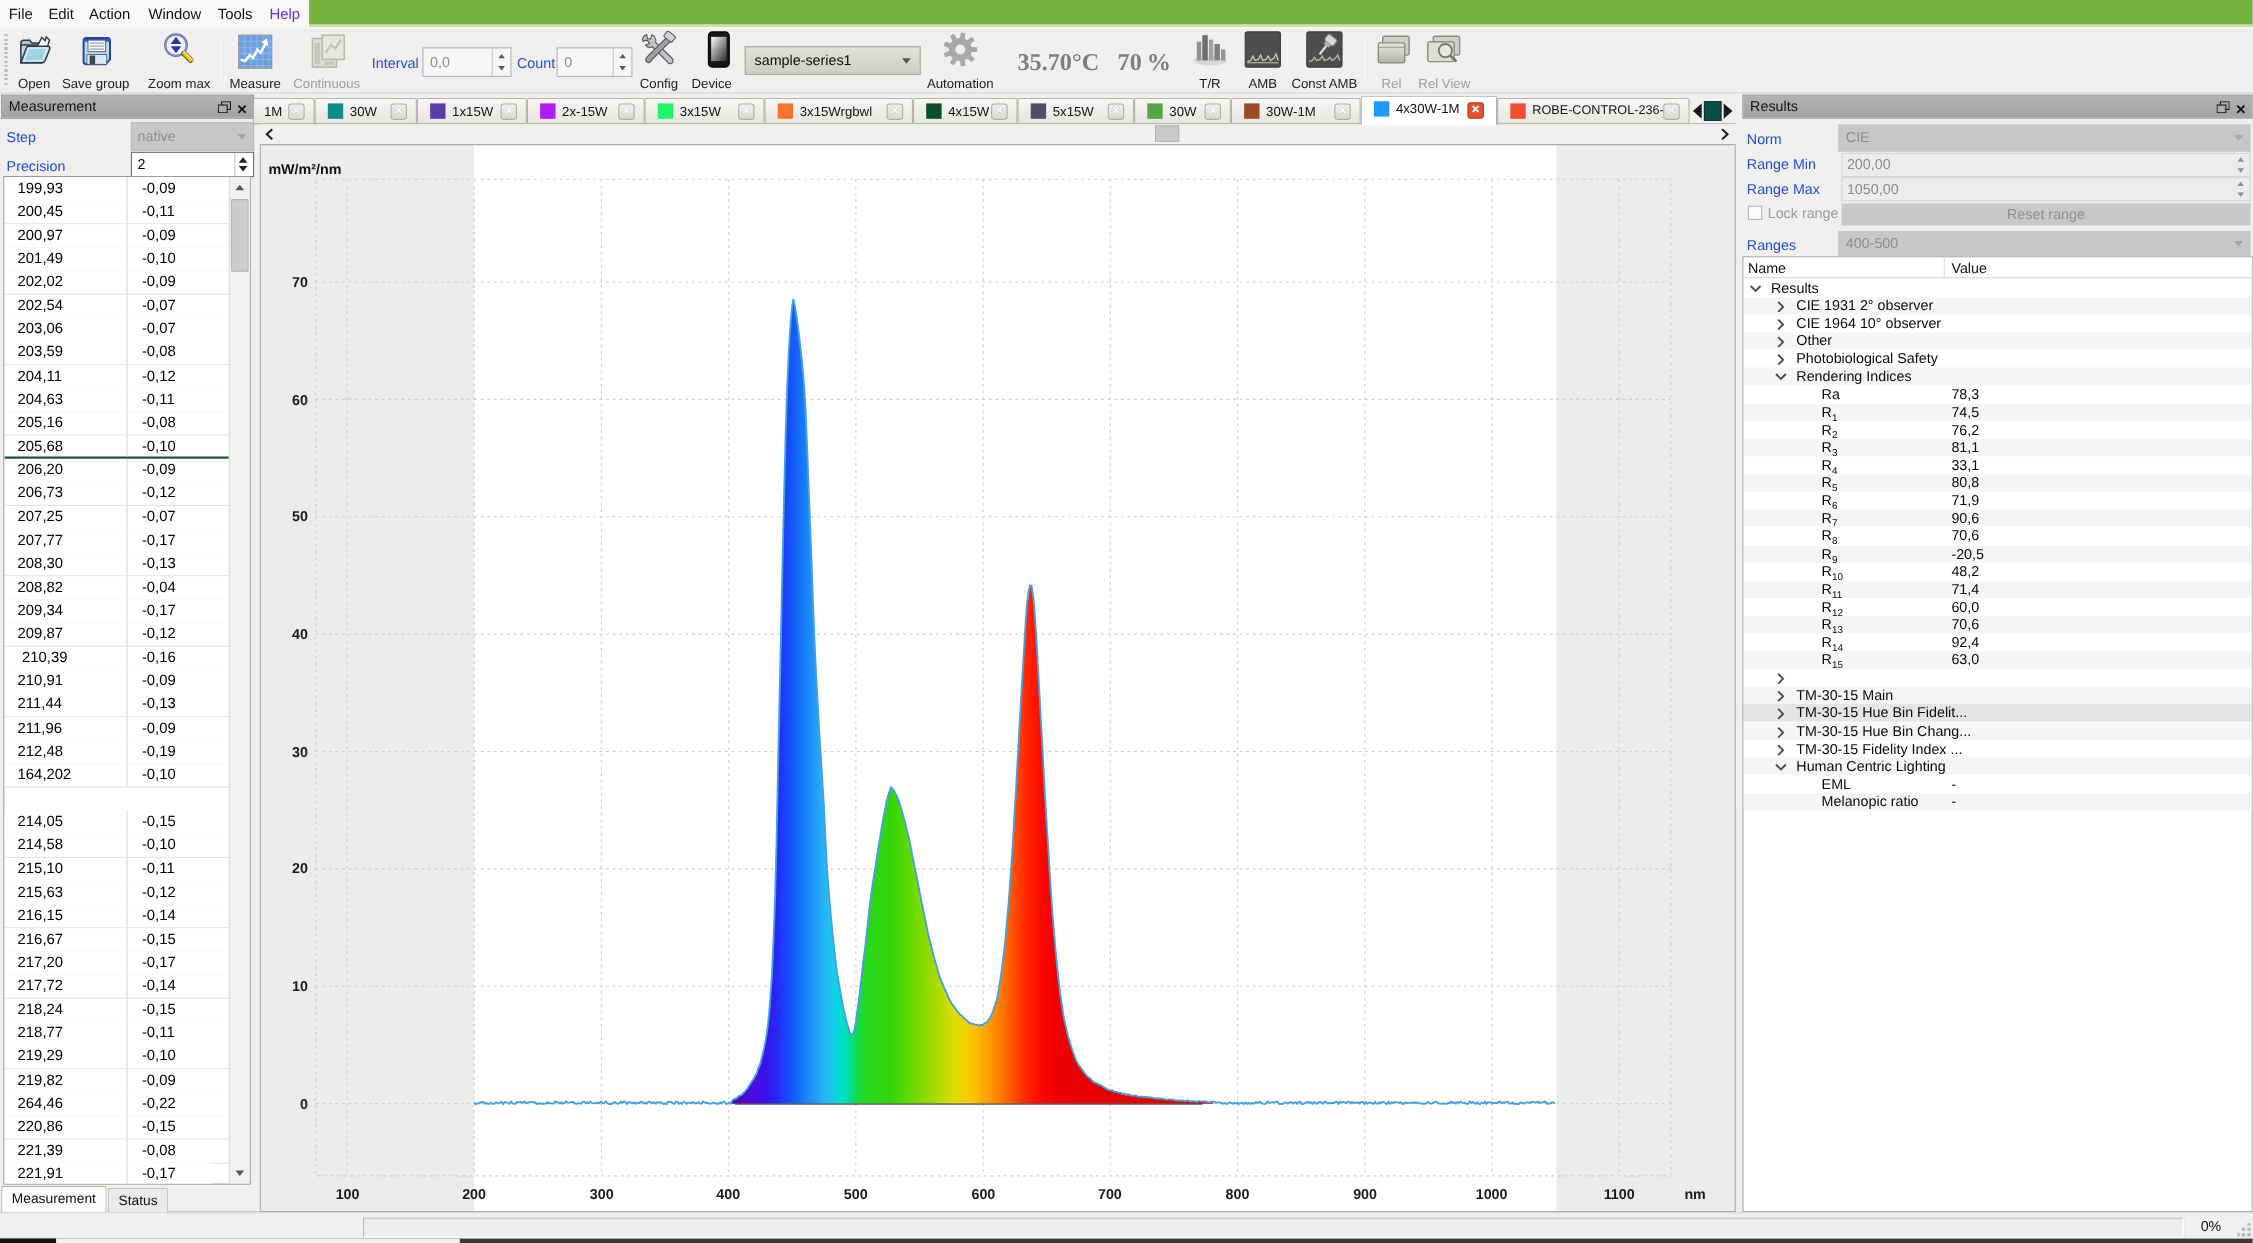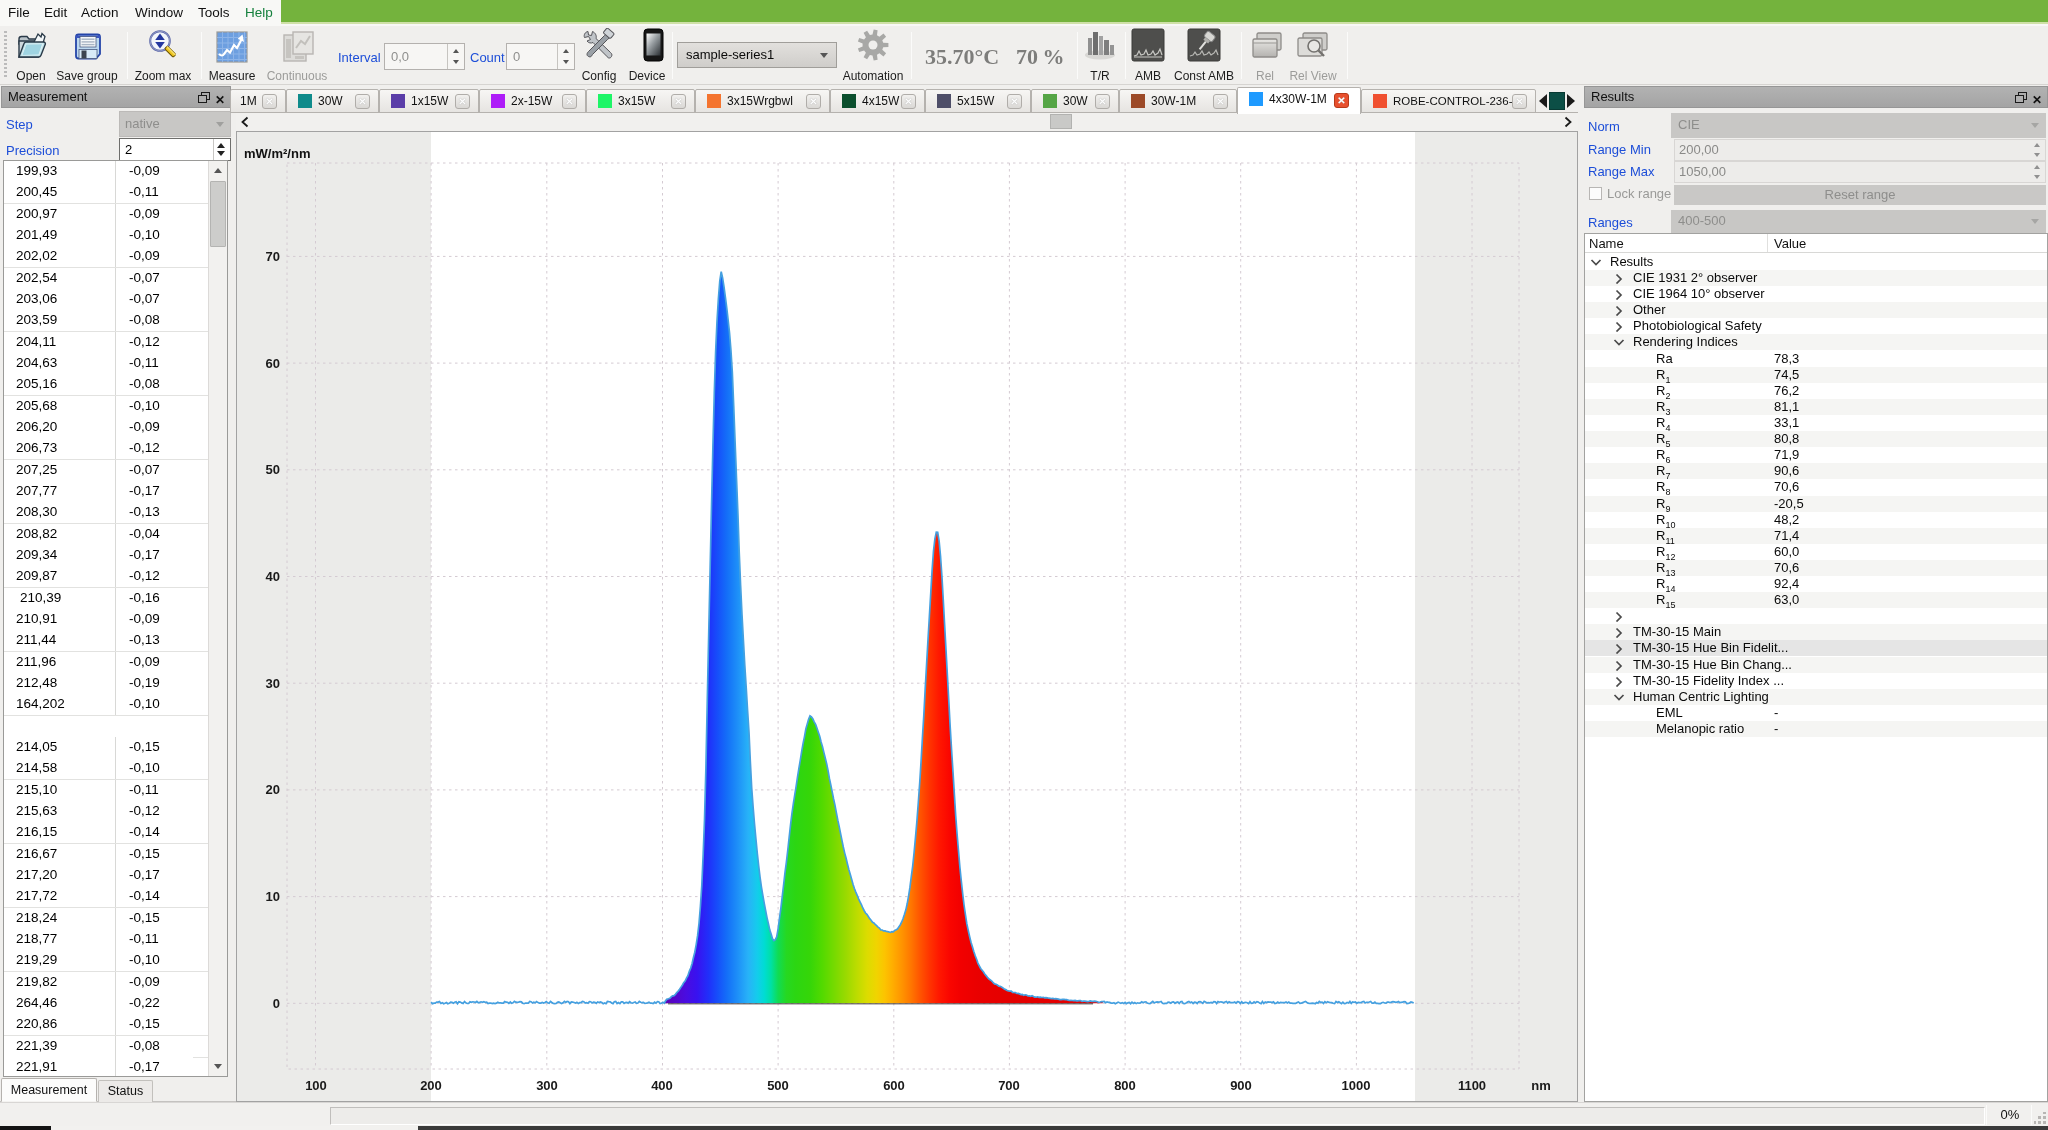--- a/index.html
+++ b/index.html
@@ -28,21 +28,21 @@
 sub{font-size:9px;line-height:0}
 </style></head>
 <body>
 <div class="a" style="left:0;top:0;width:2048px;height:26px;background:#f8f8f6"></div>
 <div class="a" style="left:281px;top:0;width:1767px;height:24px;background:#74b33d;border-bottom:2px solid #cfe0a8"></div>
 <div class="a" style="left:8px;top:5px;font-size:13.5px;color:#111">File</div>
 <div class="a" style="left:44px;top:5px;font-size:13.5px;color:#111">Edit</div>
 <div class="a" style="left:81px;top:5px;font-size:13.5px;color:#111">Action</div>
 <div class="a" style="left:135px;top:5px;font-size:13.5px;color:#111">Window</div>
 <div class="a" style="left:198px;top:5px;font-size:13.5px;color:#111">Tools</div>
-<div class="a" style="left:245px;top:5px;font-size:13.5px;color:#15803d">Help</div>
+<div class="a" style="left:245px;top:5px;font-size:13.5px;color:#6d28d9">Help</div>
 <div class="a" style="left:0;top:26px;width:2048px;height:59px;background:#f0efed;border-bottom:1px solid #d6d4d1"></div>
 <div class="a" style="left:4px;top:31px;width:3px;height:48px;background-image:repeating-linear-gradient(#bbb 0 2px,transparent 2px 4px)"></div>
 <div class="a sep" style="left:127px"></div>
 <div class="a sep" style="left:201px"></div>
 <div class="a sep" style="left:672px"></div>
 <div class="a sep" style="left:911px"></div>
 <div class="a sep" style="left:1077px"></div>
 <div class="a sep" style="left:1125px"></div>
 <div class="a sep" style="left:1241px"></div>
 <div class="a sep" style="left:1347px"></div>
@@ -235,21 +235,21 @@
     <div style="position:absolute;left:0;top:192px;width:205px;height:22px;background:#fff;border-bottom:1px solid #e2e2e0;font-size:13.5px;color:#000">
       <span style="position:absolute;left:12px;top:2px">204,63</span>
       <span style="position:absolute;left:125px;top:2px">-0,11</span>
       <span style="position:absolute;left:111px;top:0;bottom:0;width:1px;background:#d8d8d6"></span>
     </div>
     <div style="position:absolute;left:0;top:213px;width:205px;height:22px;background:#fff;border-bottom:1px solid #e2e2e0;font-size:13.5px;color:#000">
       <span style="position:absolute;left:12px;top:2px">205,16</span>
       <span style="position:absolute;left:125px;top:2px">-0,08</span>
       <span style="position:absolute;left:111px;top:0;bottom:0;width:1px;background:#d8d8d6"></span>
     </div>
-    <div style="position:absolute;left:0;top:235px;width:205px;height:22px;background:#fff;border-bottom:1px solid #14532d;font-size:13.5px;color:#000">
+    <div style="position:absolute;left:0;top:235px;width:205px;height:22px;background:#fff;border-bottom:3px solid #14532d;font-size:13.5px;color:#000">
       <span style="position:absolute;left:12px;top:2px">205,68</span>
       <span style="position:absolute;left:125px;top:2px">-0,10</span>
       <span style="position:absolute;left:111px;top:0;bottom:0;width:1px;background:#d8d8d6"></span>
     </div>
     <div style="position:absolute;left:0;top:256px;width:205px;height:22px;background:#fff;border-bottom:1px solid #e2e2e0;font-size:13.5px;color:#000">
       <span style="position:absolute;left:12px;top:2px">206,20</span>
       <span style="position:absolute;left:125px;top:2px">-0,09</span>
       <span style="position:absolute;left:111px;top:0;bottom:0;width:1px;background:#d8d8d6"></span>
     </div>
     <div style="position:absolute;left:0;top:277px;width:205px;height:22px;background:#fff;border-bottom:1px solid #e2e2e0;font-size:13.5px;color:#000">

